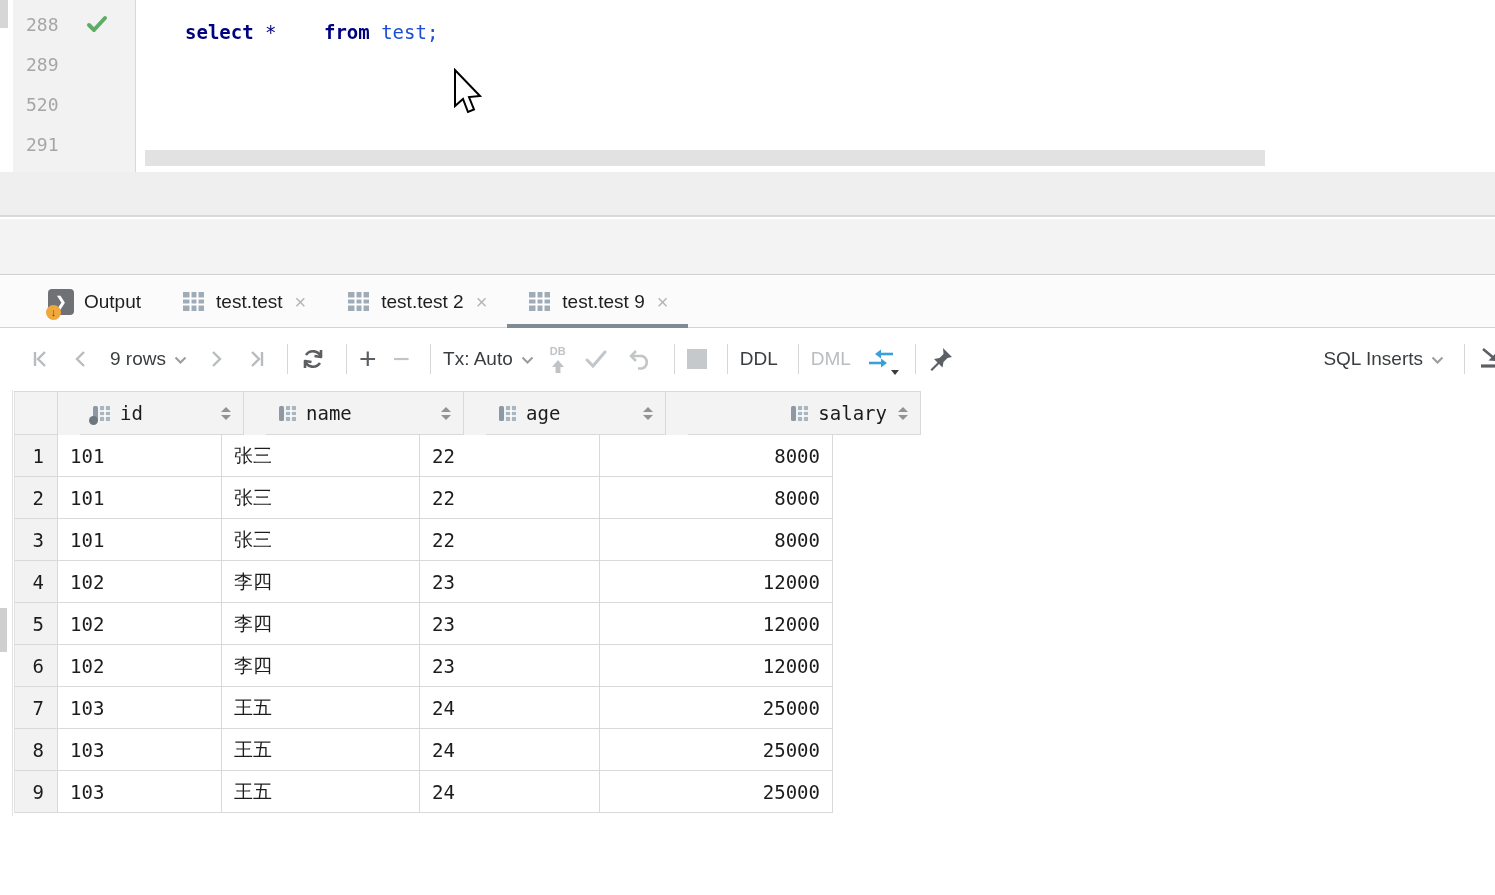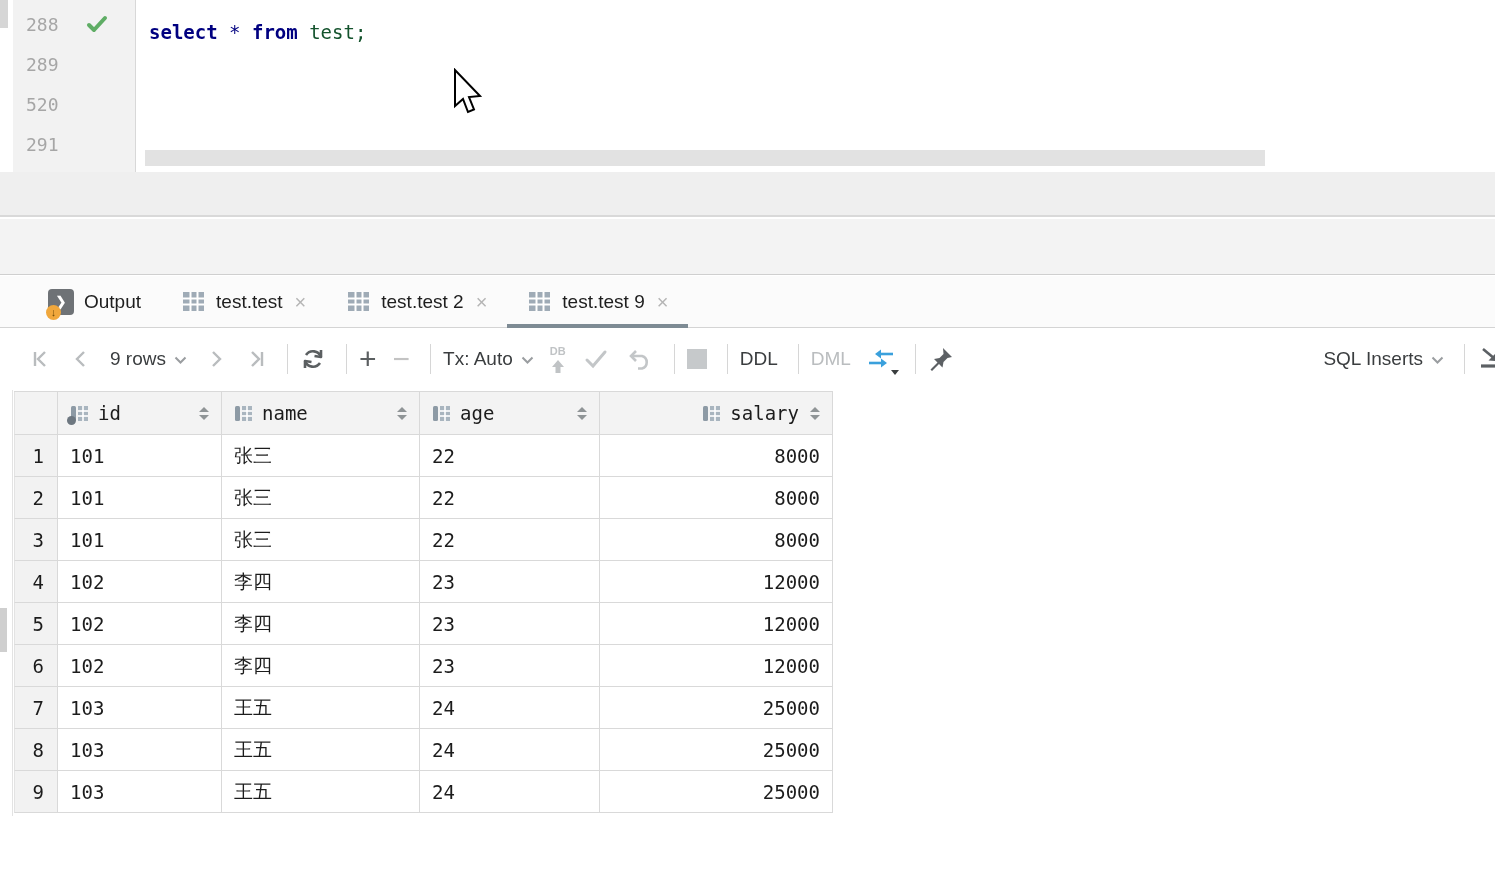--- a/index.html
+++ b/index.html
@@ -11,23 +11,23 @@
   .editor{ position:absolute; left:0; top:0; width:1495px; height:172px; background:#fff; }
   .edge-thumb{ position:absolute; left:0; top:0; width:8px; height:28px; background:#d6d6d6; }
   .gutter{ position:absolute; left:13px; top:0; width:123px; height:172px; background:#f2f2f2;
            border-right:1px solid #d8d8d8; padding-top:4px; }
   .gutter-row{ height:40px; display:flex; align-items:center; padding-left:13px;
                font-family:"DejaVu Sans Mono", monospace; font-size:18px; color:#a6a6a6; }
   .gutter-num{ width:52px; }
   .check-icon{ width:22px; height:22px; margin-left:8px; display:inline-flex; }
   .code-line{ position:absolute; left:136px; top:12px; height:40px; display:flex; align-items:center;
               padding-left:13px; font-family:"DejaVu Sans Mono", monospace; font-size:19px; white-space:pre; }
-  .tok-kw{ color:#000080; font-weight:bold; }
+  .tok-kw{ color:#000080; font-weight:bold;margin-left:36px; }
   .tok-star{ color:#000080; }
-  .tok-plain{ color:#14532d; }
+  .tok-plain{ color:#1d4ed8; }
   .hscrollbar{ position:absolute; left:145px; top:150px; width:1120px; height:16px; background:#e2e2e2; }
   .mouse-cursor{ position:absolute; left:452px; top:68px; }
 
   
   .band1{ position:absolute; left:0; top:172px; width:1495px; height:45px; background:#efefef;
           border-bottom:2px solid #d9d9d9; }
   .band2{ position:absolute; left:0; top:219px; width:1495px; height:55px; background:#f3f3f3; }
 
   
   .panel{ position:absolute; left:0; top:274px; width:1495px; height:621px; background:#fff;
@@ -62,21 +62,21 @@
   .dml-label{ color:#babdbf; }
   .sync-wrap{ position:relative; display:inline-flex; }
   .sync-dd{ position:absolute; right:-4px; bottom:-4px; width:0; height:0;
             border-left:4px solid transparent; border-right:4px solid transparent; border-top:5px solid #3a3d3f; }
   .sql-inserts{ margin-left:auto; }
   .clip-icon{ margin-right:-16px; }
 
   
   .grid{ position:absolute; left:14px; top:116px; font-family:"DejaVu Sans Mono", monospace;
          font-size:19px; color:#1c1c1c; }
-  .grid-header{ display:flex; height:44px; background:#f3f3f3; border-top:1px solid #d9d9d9; }
+  .grid-header{ display:flex; height:44px; background:#f3f3f3; border-top:1px solid #d9d9d9;gap:22px; }
   .gh-corner{ width:44px; border-left:1px solid #e3e3e3; border-right:1px solid #d9d9d9;
               border-bottom:1px solid #d9d9d9; background:#f3f3f3; }
   .gh-cell{ display:flex; align-items:center; gap:9px; padding:0 12px;
             border-right:1px solid #d9d9d9; border-bottom:1px solid #d9d9d9; }
   .gh-cell .sort{ margin-left:auto; }
   .gh-cell.right{ justify-content:flex-end; }
   .gh-cell.right .sort{ margin-left:2px; }
   .w-id{ width:164px; } .w-name{ width:198px; } .w-age{ width:180px; } .w-salary{ width:233px; }
   .colicon{ position:relative; display:inline-flex; flex:0 0 auto; }
   .key-dot{ position:absolute; left:-3px; bottom:-2px; width:9px; height:9px; border-radius:50%; background:#6d7780; }

